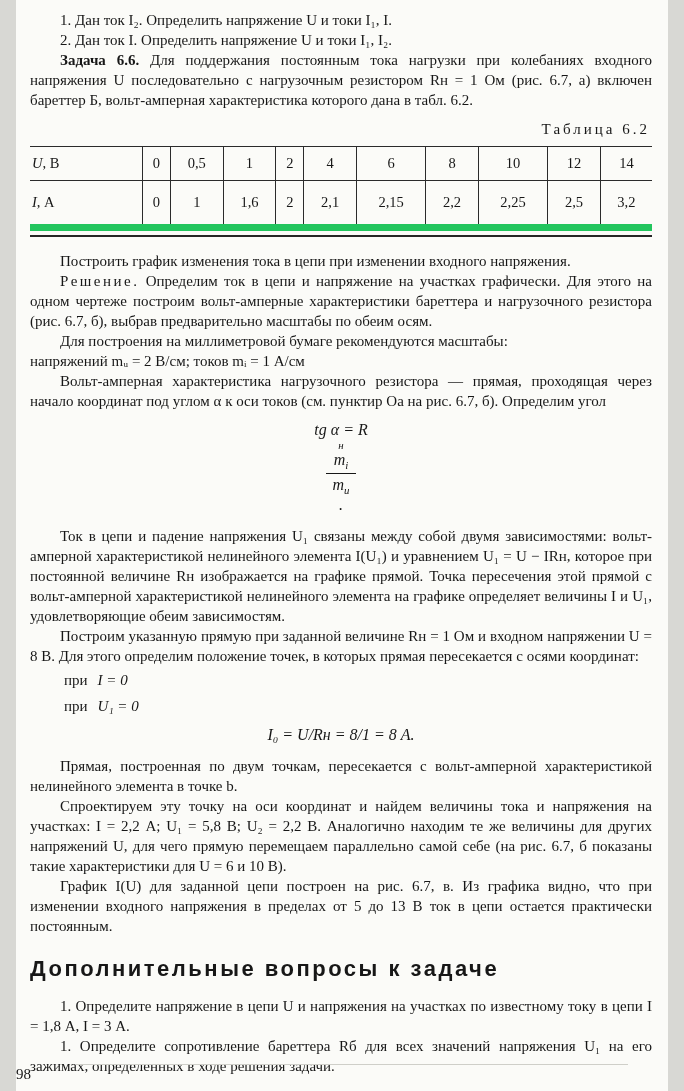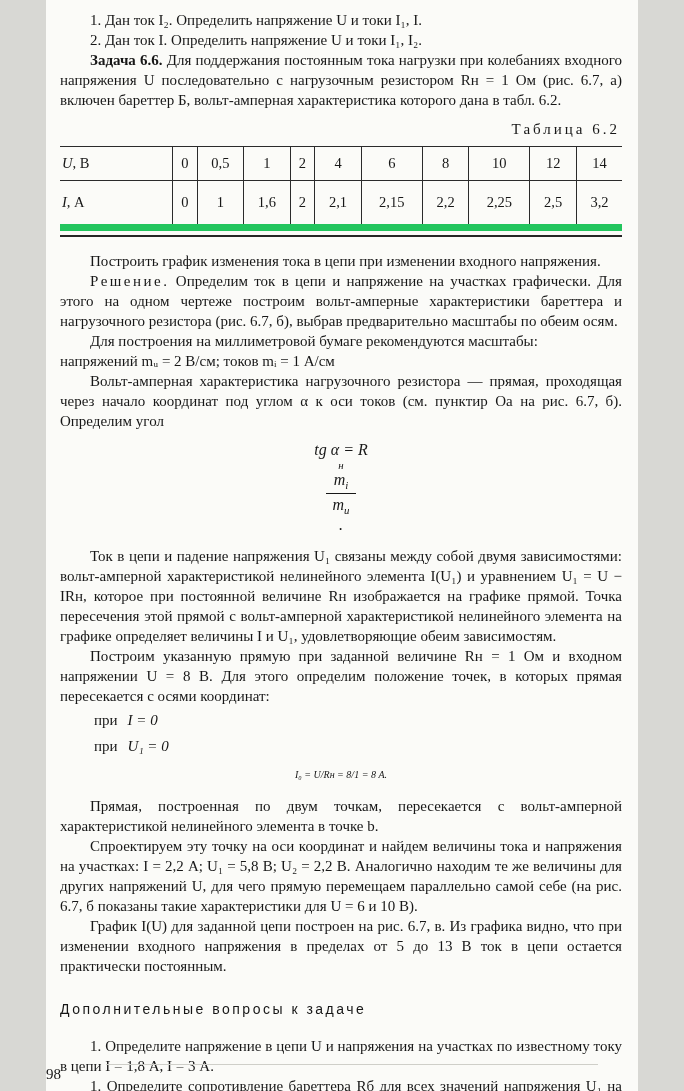--- a/index.html
+++ b/index.html
@@ -1,18 +1,18 @@
 <!DOCTYPE html>
 <html lang="ru"><head>
 <meta charset="utf-8">
 <style>
   html,body{margin:0;padding:0;background:#d8d8d4;}
   .page{
     position:relative;
-    width:592px;height:1091px;
+    width:652px;height:1091px;
     margin:0 auto;
     background:#fbfbf8;
     box-sizing:border-box;
     padding:10px 16px 0 14px;
     font-family:"Liberation Serif",serif;
     font-size:15px;
     color:#171717;
     overflow:hidden;
   }
   .para{margin:0;text-align:justify;text-indent:30px;line-height:20px;}
@@ -50,25 +50,25 @@
     flex-direction:column;
   }
   .frac{display:inline-block;text-align:center;margin:0 5px;vertical-align:middle;}
   .frac .num{display:block;border-bottom:1.2px solid #171717;padding:0 8px 2px;}
   .frac .den{display:block;padding-top:2px;}
   .sub{font-size:0.68em;vertical-align:-0.35em;font-style:italic;}
   .cond-row{display:flex;line-height:24px;margin:2px 0;}
   .cond{margin-left:34px;white-space:pre;}
   .cond .expr{font-style:italic;margin-left:10px;}
   .eq-center{flex:1;text-align:center;font-style:italic;}
-  .eq-line{text-align:center;font-style:italic;font-size:10px;line-height:26px;margin:4px 0 8px;}
+  .eq-line{text-align:center;font-style:italic;font-size:16px;line-height:26px;margin:4px 0 8px;}
   .section-heading{
     font-family:"Liberation Sans",sans-serif;
-    font-weight:normal;
-    font-size:14px;
+    font-weight:bold;
+    font-size:22px;
     letter-spacing:2.5px;
     margin:22px 0 16px;
     line-height:22px;
   }
   .page-number{
     position:absolute;
     left:0;bottom:8px;
     font-size:15px;
   }
   .bottom-smudge{

